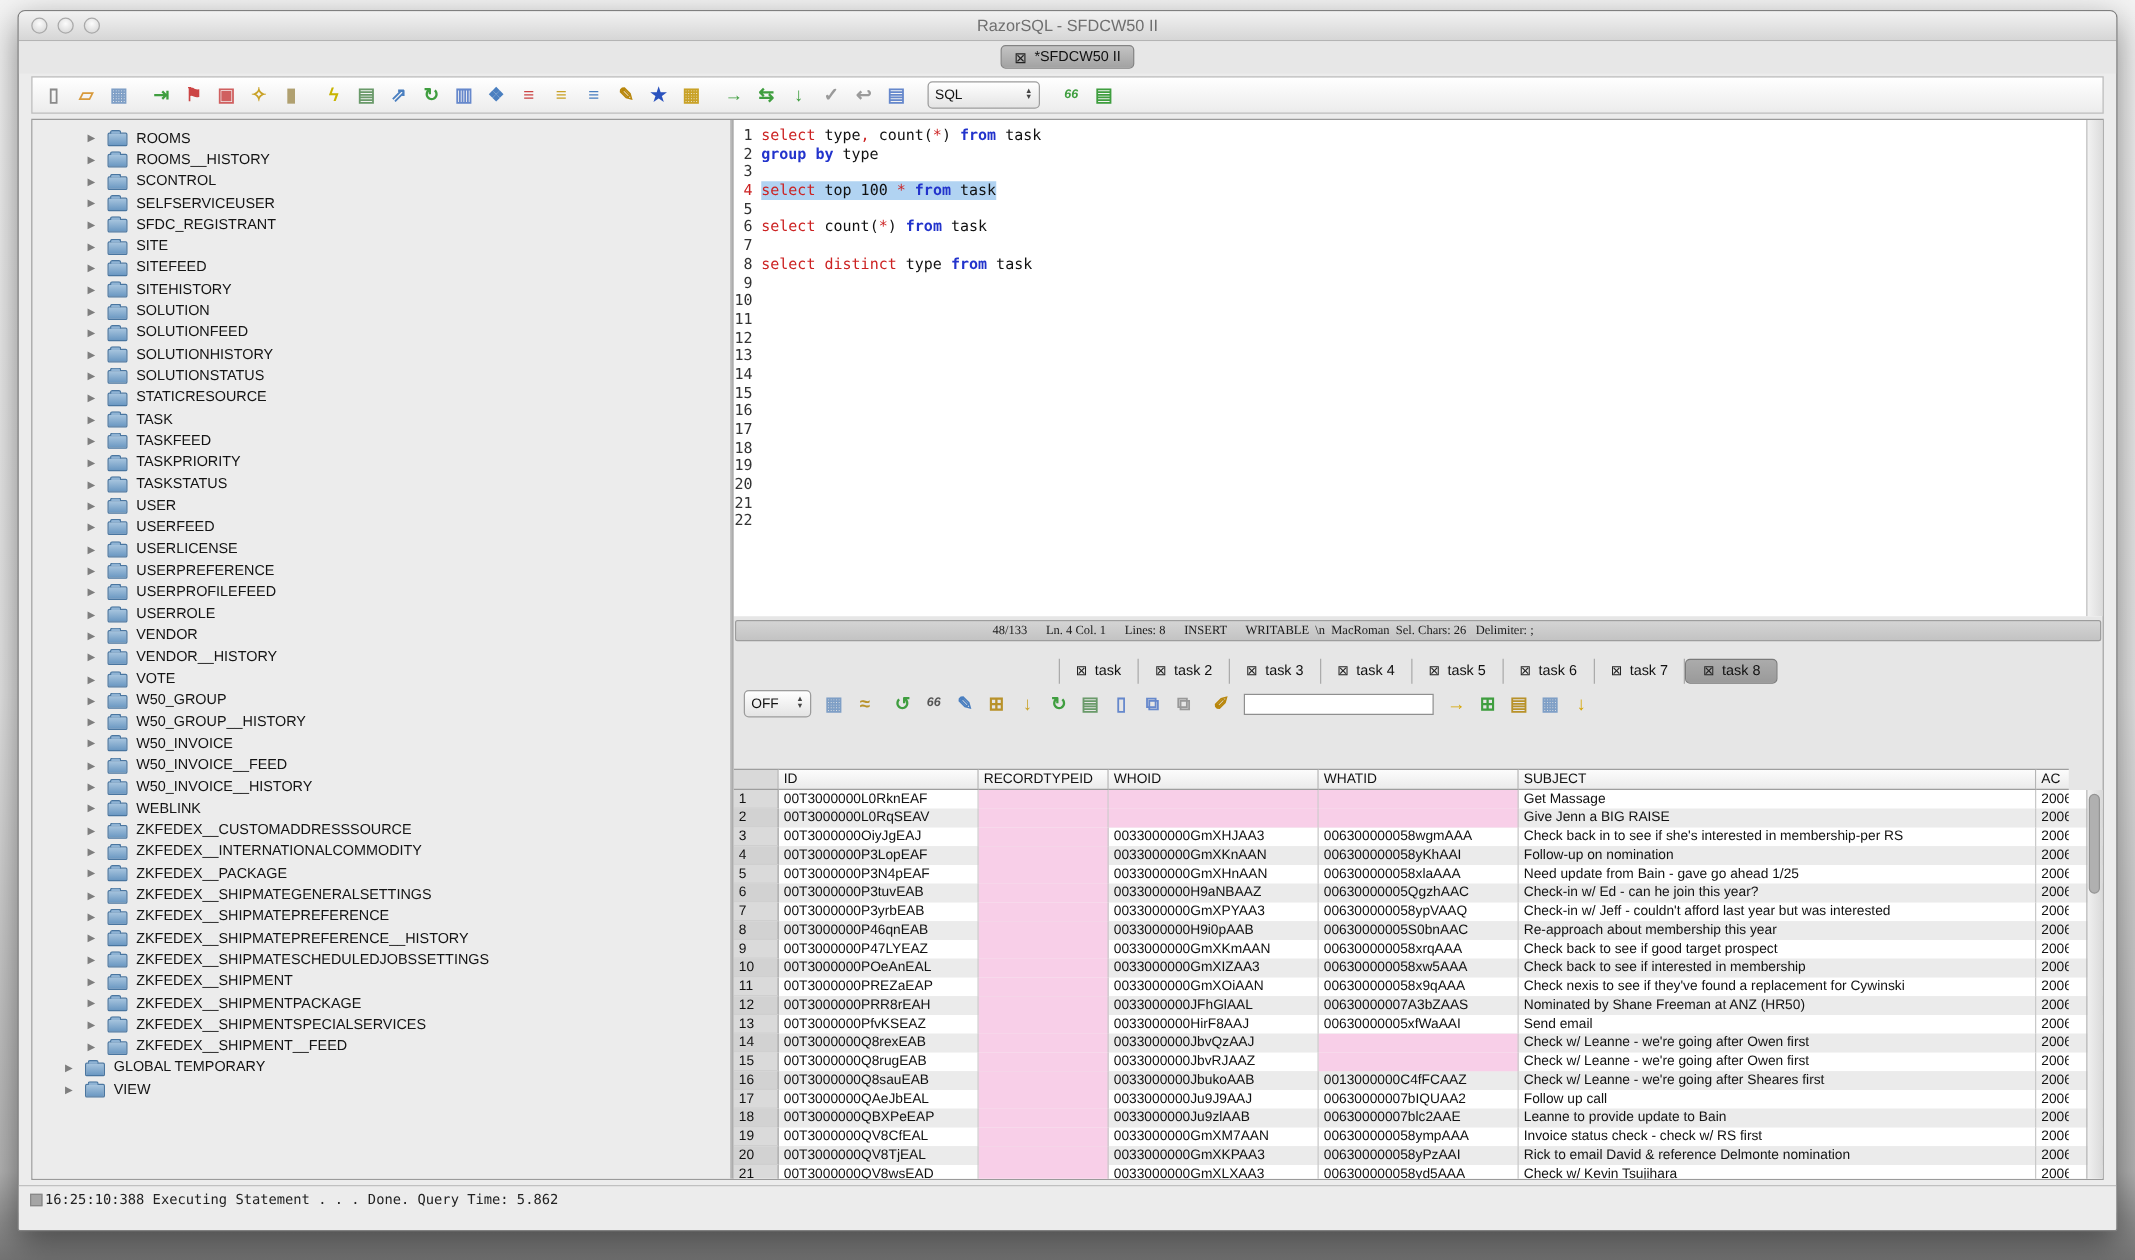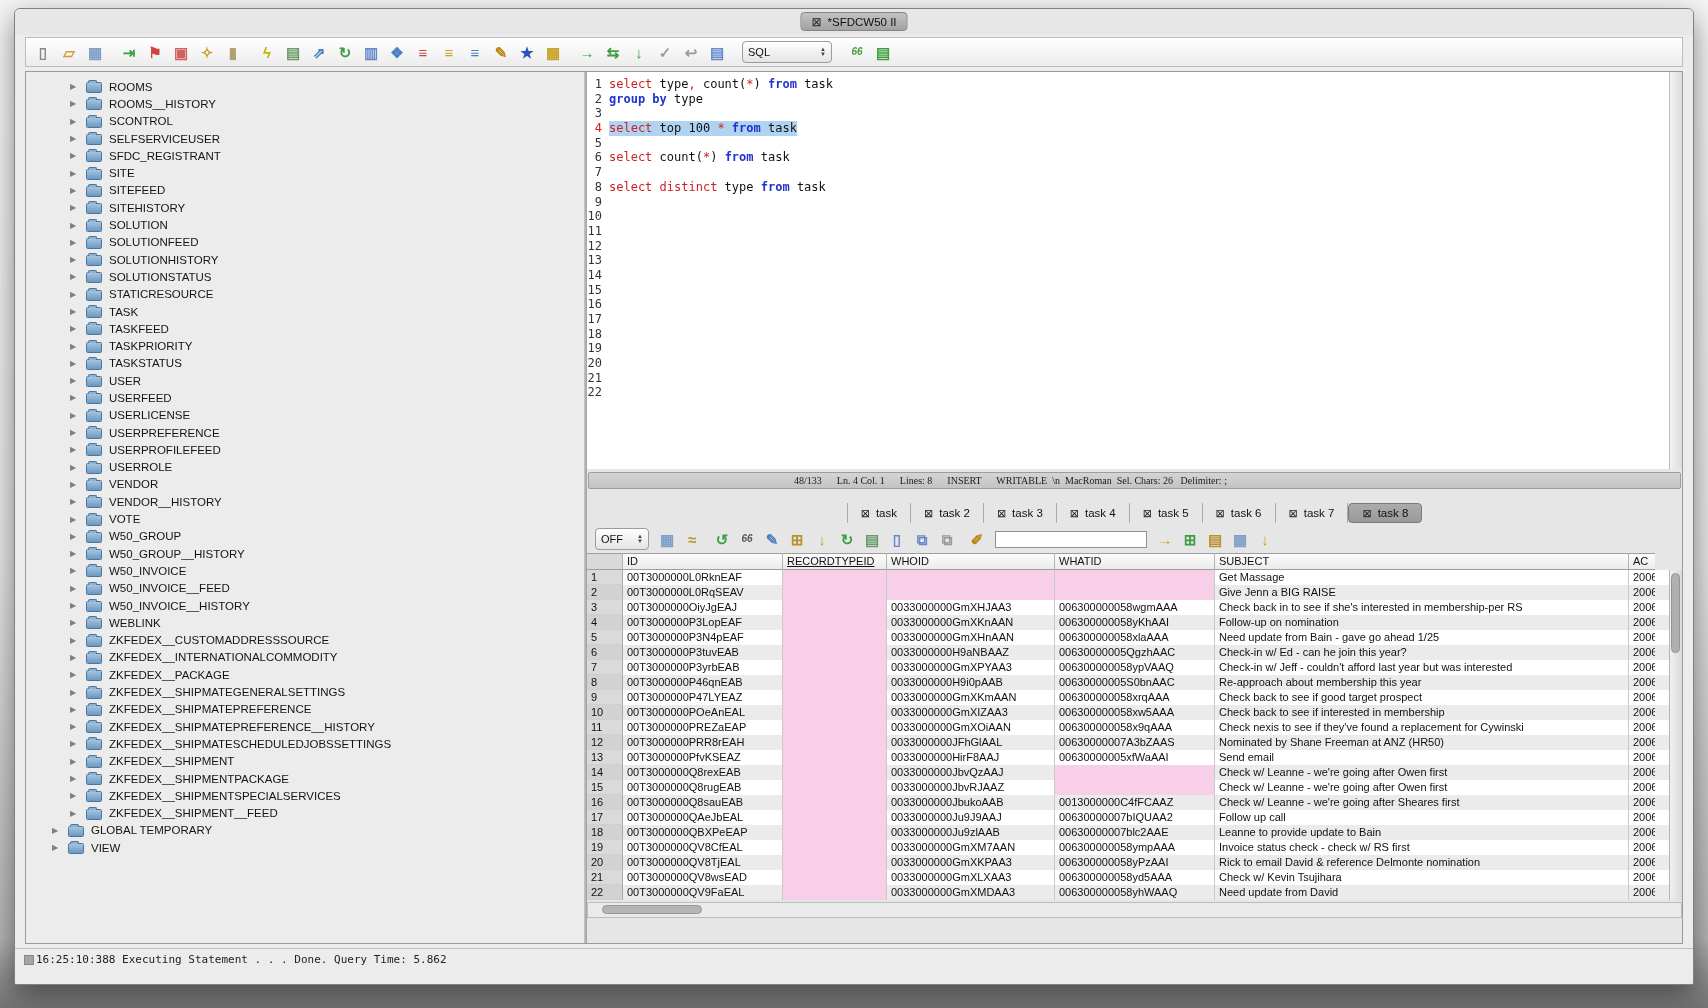--- a/index.html
+++ b/index.html
@@ -80,34 +80,34 @@
   .rtab:first-child { border-left:1px solid #ababab; }
   .rtab.active { background:linear-gradient(#ababab,#9a9a9a); border:1px solid #7a7a7a; border-radius:4px; }
   .rtab .tab-close { font-size:11px; }
 
   
   .rtoolbar { height:28px; display:flex; align-items:center; gap:9px; padding:0 8px; flex:0 0 auto; }
   .rtoolbar .tb-group { gap:7px; }
   .search-input { width:152px; height:17px; border:1px solid #8f8f8f; background:#fff; font-size:11px; padding:0 3px; }
 
   
-  .grid-wrap { position:relative; flex:0 0 auto; }
+  .grid-wrap { position:relative; flex:0 0 auto;margin-top:38px; }
   .grid-header { display:flex; height:17px; }
   .gh-cell { background:linear-gradient(#fcfcfc,#ebebeb); border-top:1px solid #9e9e9e;
              border-bottom:1px solid #9e9e9e; border-right:1px solid #b5b5b5; font-size:11px; color:#111;
              padding:1px 4px 0 4px; overflow:hidden; white-space:nowrap; }
   .gh-cell.c0 { background:#d9d9d9; }
   .grid-row { display:flex; height:15px; background:#fff; }
   .grid-row.even { background:#ebebeb; }
   .g-cell { font-size:11px; color:#111; padding:0 4px; border-right:1px solid #c9c9c9;
             overflow:hidden; white-space:nowrap; line-height:15px; }
   .g-cell.c0 { background:#dadada; border-right:1px solid #a8a8a8; border-bottom:1px solid #cfcfcf; }
   .grid-row.even .g-cell.c0 { background:#d2d2d2; }
   .g-cell.pink { background:var(--nullpink); }
-  .c0 { width:36px; flex:0 0 auto; } .c1 { width:160px; flex:0 0 auto; } .c2 { width:104px; flex:0 0 auto;text-decoration:underline; }
+  .c0 { width:36px; flex:0 0 auto; } .c1 { width:160px; flex:0 0 auto; } .c2 { width:104px; flex:0 0 auto; }
   .c3 { width:168px; flex:0 0 auto; } .c4 { width:160px; flex:0 0 auto; } .c5 { width:414px; flex:0 0 auto; }
   .c6 { width:26px; flex:0 0 auto; border-right:none; }
   .grid-vscroll { position:absolute; right:0; top:17px; bottom:0; width:13px;
                   background:linear-gradient(90deg,#f0f0f0,#dadada); border-left:1px solid #b5b5b5; }
   .grid-vthumb { position:absolute; left:1px; top:3px; width:9px; height:80px; border-radius:5px;
                  background:#b0b0b0; border:1px solid #949494; }
   .grid-hscroll { height:16px; margin-top:2px; background:#eaeaea; border:1px solid #bcbcbc;
                   position:relative; flex:0 0 auto; }
   .grid-hthumb { position:absolute; left:14px; top:2px; width:100px; height:9px; border-radius:5px;
                  background:#b4b4b4; border:1px solid #989898; }
@@ -118,20 +118,28 @@
                display:flex; align-items:center; gap:2px; padding-left:9px; flex:0 0 auto; }
   .status-square { width:10px; height:10px; background:#a5a5a5; border:1px solid #888; }
   .status-text { font-family:"DejaVu Sans Mono", monospace; font-size:11px; color:#222; }
   .window-bottom { height:14px; flex:0 0 auto; }
 </style>
 </head>
 <body>
 
 <div class="window">
 
+  <div class="titlebar">
+    <div class="traffic">
+      <span class="light"></span>
+      <span class="light"></span>
+      <span class="light"></span>
+    </div>
+    <div class="win-title">RazorSQL - SFDCW50 II</div>
+  </div>
 
   <div class="tabstrip">
     <div class="doc-tab">
       <span class="tab-close">⊠</span>
       <span>*SFDCW50 II</span>
     </div>
   </div>
 
   <div class="toolbar">
     <div id="tb-left" style="display:flex;gap:16px;align-items:center;">

